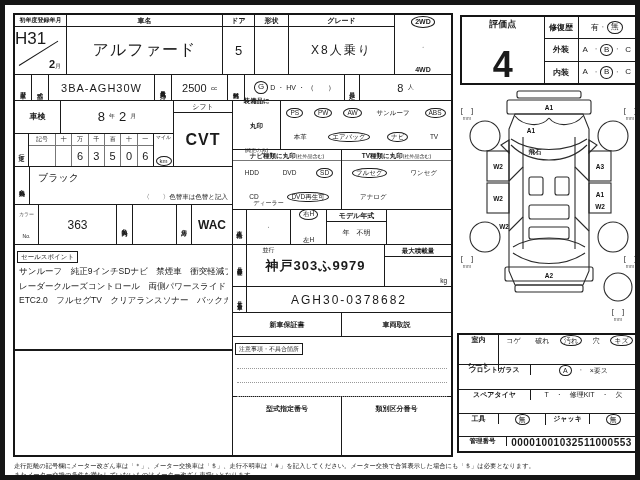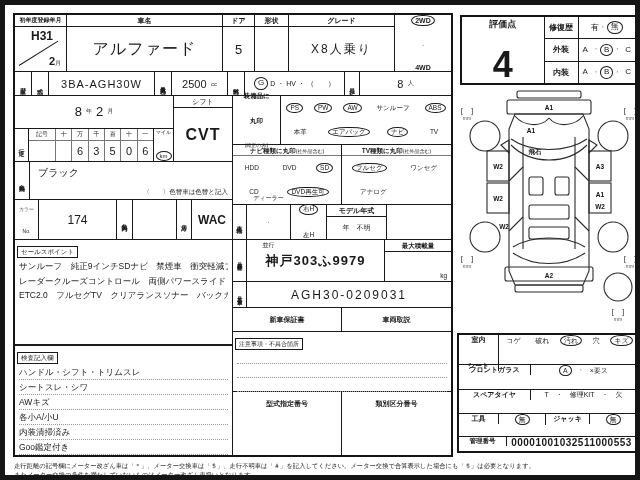--- a/index.html
+++ b/index.html
@@ -23,21 +23,21 @@
   .opt.on { border-color:#1a1a1a; }
   .tab { display:inline-block; border:1px solid #1a1a1a; font-size:6.5px; padding:0 3px; line-height:10px; margin:2px 0 0 2px; background:#fff; }
   .dotline { border-bottom:1px dotted #999; }
 
   
   .ltable { position:absolute; left:8px; top:8px; width:440px; height:444px; border:2px solid #151515; display:flex; flex-direction:column; background:#fff; }
   .rA { height:60px; }
   .rA .cell { display:flex; flex-direction:column; }
   .rA .val { flex:1; display:flex; align-items:center; justify-content:center; }
   .regv { position:relative; flex:1; }
-  .regv .era { position:absolute; left:16px; top:2px; font-size:12px; font-weight:bold; }
+  .regv .era { position:absolute; left:0; top:2px; font-size:17px; font-weight:normal; }
   .regv .slash { position:absolute; left:4px; top:38px; width:46px; border-top:1px solid #1a1a1a; transform:rotate(-32deg); transform-origin:left center; }
   .regv .mon { position:absolute; right:5px; bottom:3px; font-size:11px; font-weight:bold; }
   .regv .mon small { font-size:6px; font-weight:normal; }
   .rB { height:26px; }
   .rB > div { display:flex; align-items:center; justify-content:center; }
   .main { flex:1; display:flex; }
   .lcol { width:218px; border-right:1px solid #1a1a1a; display:flex; flex-direction:column; }
   .rcol { flex:1; display:flex; flex-direction:column; }
   .unit { font-size:6px; }
   .mcol { display:flex; flex-direction:column; align-items:center; justify-content:center;gap:16px; }
@@ -125,20 +125,21 @@
       <div style="flex:1"><span class="f11">8</span>&nbsp;<span class="unit">人</span></div>
     </div>
 
     <div class="main">
 
       <div class="lcol">
 
         <div class="r bb" style="height:66px">
           <div class="col br" style="width:159px">
             <div class="r bb" style="height:34px">
+              <div class="cen br f8 bold" style="width:46px">車検</div>
               <div class="cen" style="flex:1;gap:4px">
                 <span class="f13">8</span>
                 <span class="unit">年</span>
                 <span class="f13">2</span>
                 <span class="unit">月</span>
               </div>
             </div>
             <div class="r" style="flex:1">
               <div class="vlab br" style="width:14px">走行</div>
               <div class="col" style="width:125px;border-right:1px solid #1a1a1a">
@@ -179,47 +180,36 @@
             <span class="f10" style="position:absolute;left:8px;top:4px">ブラック</span>
             <span class="f65" style="position:absolute;right:4px;bottom:2px">〈　　〉色替車は色替と記入</span>
           </div>
         </div>
 
         <div class="r bb" style="height:40px">
           <div class="mcol br" style="width:24px">
             <span class="f5">カラー</span>
             <span class="f5">No.</span>
           </div>
-          <div class="cen br f12" style="width:78px">174</div>
+          <div class="cen br f12" style="width:78px">363</div>
           <div class="vlab br" style="width:16px">内装色</div>
           <div class="cen br f10" style="width:44px"></div>
           <div class="vlab br" style="width:15px">冷房</div>
           <div class="cen f12 bold" style="flex:1">WAC</div>
         </div>
 
         <div class="col" style="height:106px;border-bottom:2px solid #1a1a1a">
           <div><span class="tab">セールスポイント</span></div>
           <div class="lines">
             <div class="ln">サンルーフ　純正9インチSDナビ　禁煙車　衝突軽減ブレーキ</div>
             <div class="ln">レーダークルーズコントロール　両側パワースライドドア</div>
             <div class="ln">ETC2.0　フルセグTV　クリアランスソナー　バックカメラ</div>
           </div>
         </div>
 
-        <div class="col" style="flex:1">
-          <div><span class="tab">検査記入欄</span></div>
-          <div class="lines" style="flex:1">
-            <div class="ln dotline" style="line-height:14px">ハンドル・シフト・トリムスレ</div>
-            <div class="ln dotline" style="line-height:14px">シートスレ・シワ</div>
-            <div class="ln dotline" style="line-height:14px">AWキズ</div>
-            <div class="ln dotline" style="line-height:14px">各小A/小U</div>
-            <div class="ln dotline" style="line-height:14px">内装清掃済み</div>
-            <div class="ln dotline" style="line-height:14px">Goo鑑定付き</div>
-          </div>
-        </div>
       </div>
 
       <div class="rcol">
 
         <div class="r bb" style="height:49px">
           <div class="mcol br" style="width:48px">
             <span class="f65 bold">装備品に</span>
             <span class="f65 bold">丸印</span>
             <span class="f5">(純正のみ)</span>
           </div>
@@ -288,21 +278,21 @@
           <div class="col" style="flex:1">
             <div class="lab bb" style="font-size:6.5px">最大積載量</div>
             <div style="flex:1;position:relative">
                 <span class="f65" style="position:absolute;right:4px;bottom:2px">kg</span>
               </div>
           </div>
         </div>
 
         <div class="r bb" style="height:26px">
           <div class="vlab br" style="width:14px;font-size:5.5px">車台番号</div>
-          <div class="cen f12" style="flex:1;letter-spacing:2px">AGH30-0209031</div>
+          <div class="cen f12" style="flex:1;letter-spacing:2px">AGH30-0378682</div>
         </div>
 
         <div class="r bb" style="height:24px">
           <div class="cen br f7 bold" style="width:109px">新車保証書</div>
           <div class="cen f7 bold" style="flex:1">車両取説</div>
         </div>
 
         <div class="col bb" style="height:60px">
           <div><span class="tab" style="font-size:6px">注意事項・不具合箇所</span></div>
           <div style="flex:1;padding:0 4px">

